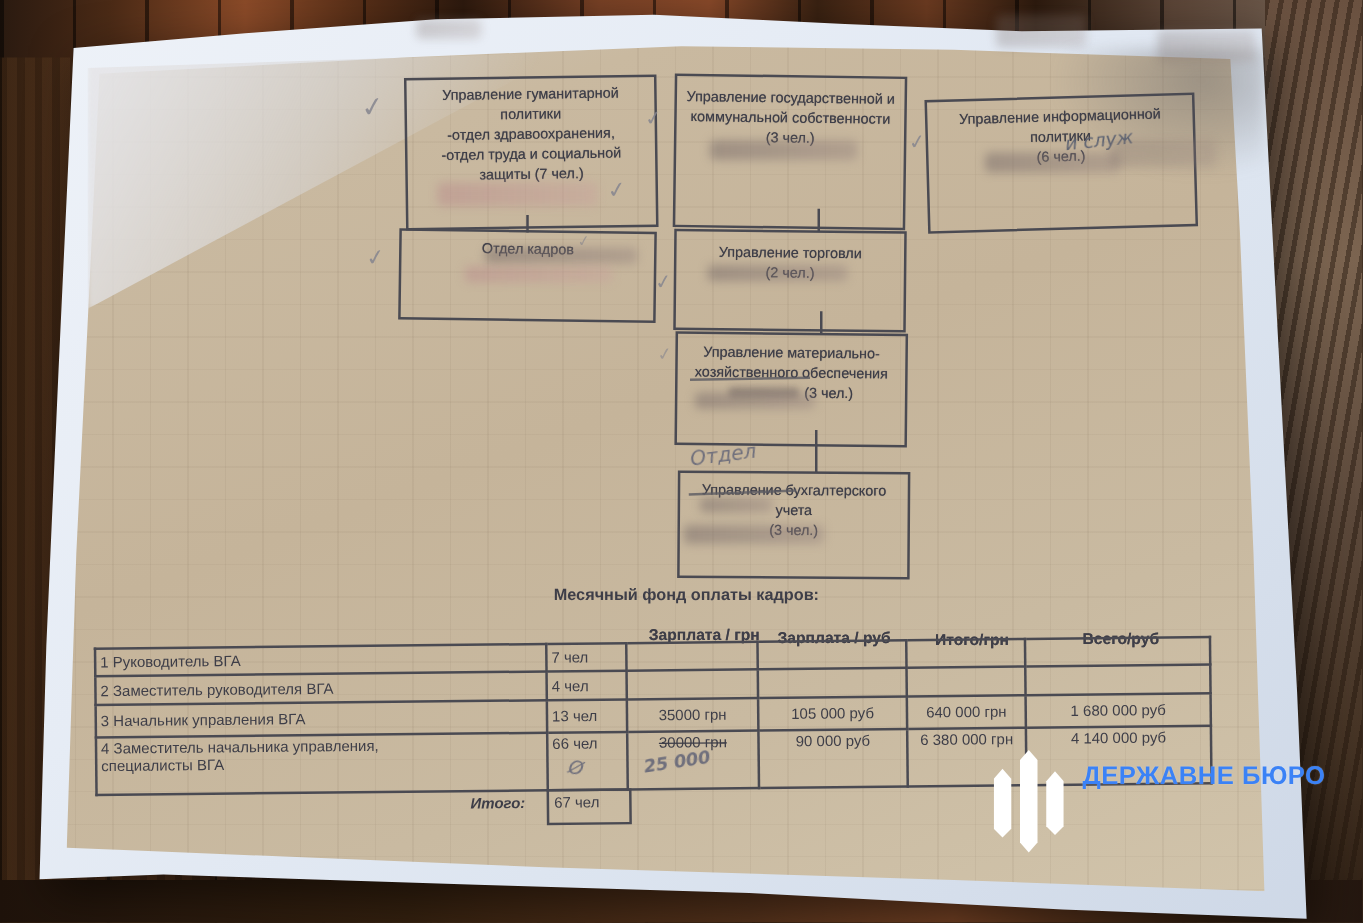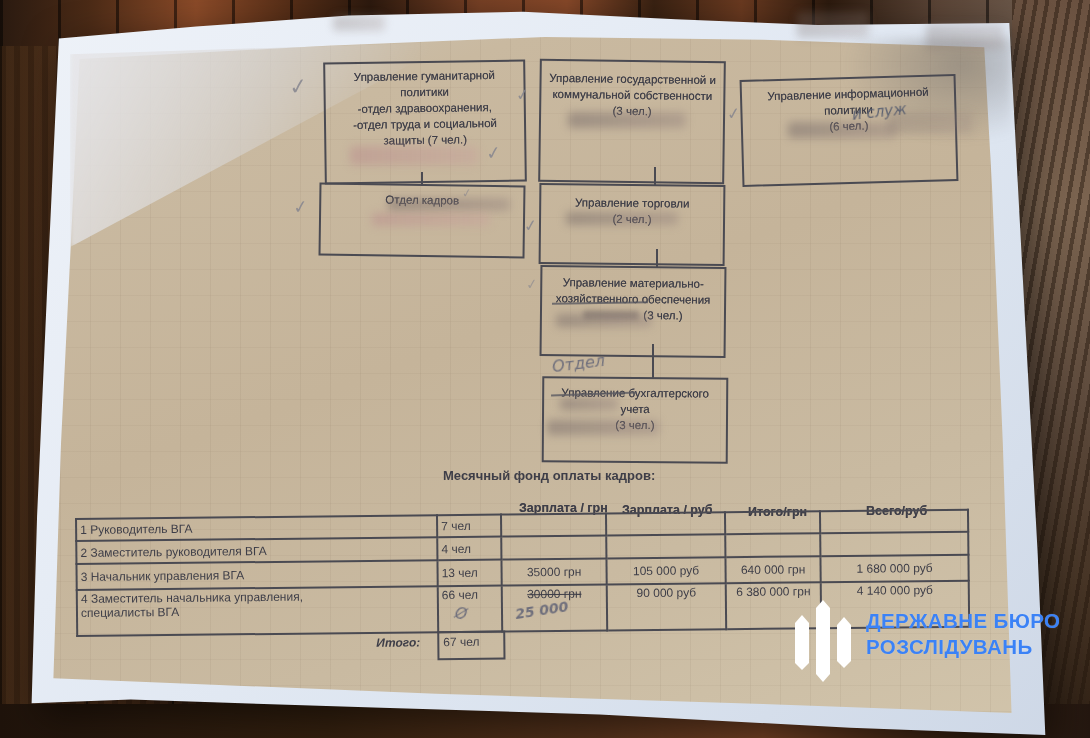--- a/index.html
+++ b/index.html
@@ -242,18 +242,17 @@
     <div class="blur faint" style="left:926px;top:24px;width:78px;height:26px;"></div>
 
     <div class="logo">
       <svg width="56" height="84" viewBox="0 0 56 84">
         <polygon points="0,24 7,16 14,24 14,64 7,71 0,64" fill="#ffffff"></polygon>
         <polygon points="21,9 28,1 35,9 35,75 28,83 21,75" fill="#ffffff"></polygon>
         <polygon points="42,26 49,18 56,26 56,62 49,69 42,62" fill="#ffffff"></polygon>
       </svg>
       <div class="logo-text">
         <div>ДЕРЖАВНЕ БЮРО</div>
-        <div>РОЗСЛІДУВАНЬ</div>
       </div>
     </div>
 
   </div>
 </div>
 
 </body></html>

